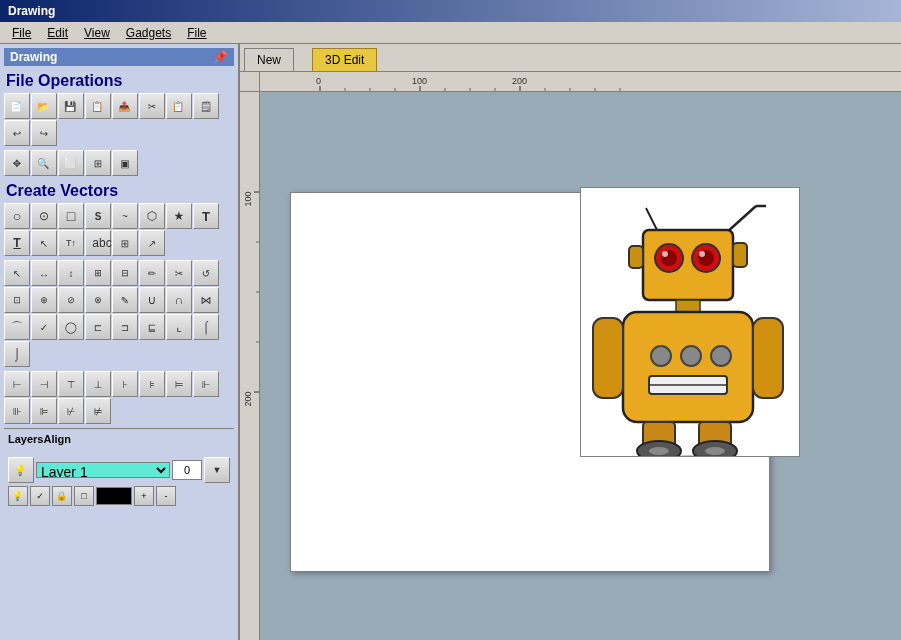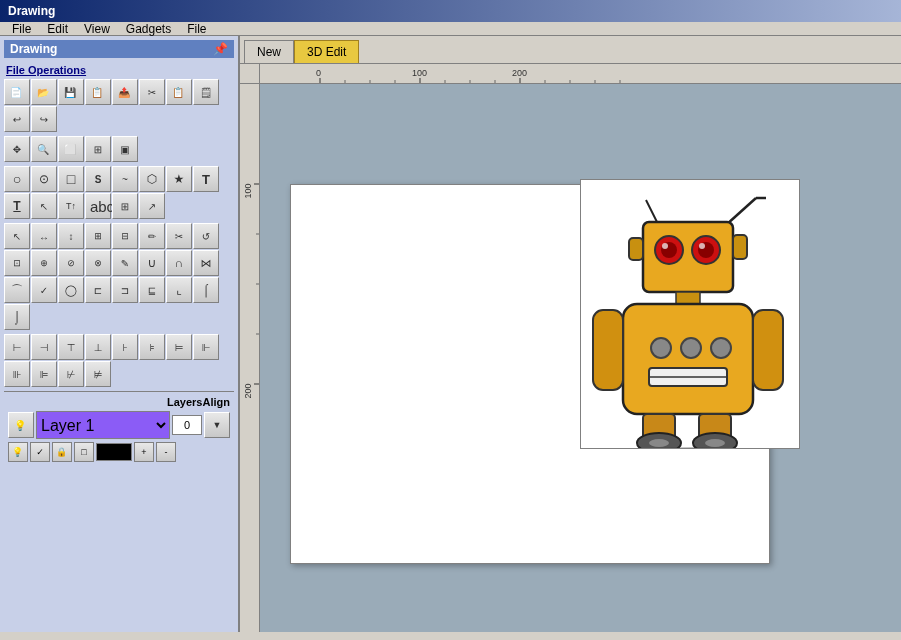--- a/index.html
+++ b/index.html
@@ -13,25 +13,26 @@
       display: flex;
       align-items: center;
       padding: 0 8px;
       font-size: 12px;
       font-weight: bold;
     }
 
     
     .menu-bar {
       background: #d4d0c8;
-      height: 14px;
+      height: 22px;
       display: flex;
       align-items: center;
       padding: 0 4px;
       border-bottom: 1px solid #808080;
+      text-decoration: underline;
     }
     .menu-bar span {
       padding: 2px 8px;
       font-size: 12px;
       cursor: pointer;
     }
 
     
     .main-layout {
       display: flex;
@@ -55,24 +56,23 @@
       font-size: 12px;
       padding: 2px 6px;
       margin-bottom: 4px;
       display: flex;
       justify-content: space-between;
       align-items: center;
     }
 
     .section-title {
       font-weight: bold;
-      font-size: 11px;
+      font-size: 16px;
       color: #000080;
       margin: 6px 0 3px 2px;
-      text-decoration: underline;
     }
 
     .tool-grid {
       display: flex;
       flex-wrap: wrap;
       gap: 1px;
       margin-bottom: 4px;
     }
 
     .tool-btn {
@@ -108,21 +108,21 @@
       border-bottom: 1px solid #808080;
     }
 
     .tab {
       padding: 4px 12px;
       font-size: 12px;
       cursor: pointer;
       border: 1px solid #808080;
       border-bottom: none;
       background: #d4d0c8;
-      margin-right: 0;
+      margin-right: 18px;
     }
 
     .tab.tab-gold {
       background: #e8c840;
       border: 1px solid #a08020;
       border-bottom: none;
     }
 
     
     .canvas-area {
@@ -205,38 +205,38 @@
     }
 
     
     .layers-bar {
       border-top: 1px solid #808080;
       padding: 4px;
     }
 
     .layers-header {
       display: flex;
-      justify-content: flex-end;
+      justify-content: flex-start;
       font-weight: bold;
       font-size: 11px;
-      margin-bottom: 3px;
+      margin-bottom: 12px;
     }
 
     .layers-controls {
       display: flex;
       gap: 2px;
       align-items: center;
       margin-bottom: 3px;
     }
 
     .layers-controls select {
       flex: 1;
-      height: 28px;
-      font-size: 16px;
-      background: #8b5cf6;
+      height: 16px;
+      font-size: 14px;
+      background: #5eead4;
       border: 1px solid #808080;
     }
 
     .layers-controls input {
       width: 30px;
       height: 20px;
       font-size: 11px;
       border: 1px solid #808080;
       text-align: center;
     }
@@ -305,33 +305,34 @@
     </div>
 
     <div class="tool-grid">
       <div class="tool-btn" title="Pan">✥</div>
       <div class="tool-btn" title="Zoom">🔍</div>
       <div class="tool-btn" title="Zoom Box">⬜</div>
       <div class="tool-btn" title="Zoom Select">⊞</div>
       <div class="tool-btn" title="View All">▣</div>
     </div>
 
+    <div class="section-title">Create Vectors</div>
     <div class="tool-grid">
       <div class="tool-btn" title="Circle" style="font-size:14px;">○</div>
       <div class="tool-btn" title="Ellipse" style="font-size:12px;">⊙</div>
       <div class="tool-btn" title="Rectangle" style="font-size:14px;">□</div>
       <div class="tool-btn" title="Spline" style="font-weight:bold;">S</div>
       <div class="tool-btn" title="Wave">~</div>
       <div class="tool-btn" title="Polygon" style="font-size:12px;">⬡</div>
       <div class="tool-btn" title="Star" style="font-size:12px;">★</div>
       <div class="tool-btn" title="Text" style="font-weight:bold;font-size:13px;">T</div>
       <div class="tool-btn" title="Text Bold" style="font-weight:bold;font-size:12px;text-decoration:underline;">T</div>
       <div class="tool-btn" title="Select">↖</div>
       <div class="tool-btn" title="Text Arc" style="font-size:9px;">T↑</div>
-      <div class="tool-btn" title="Text Block" style="font-size:15px;padding-left:8px;">abc</div>
+      <div class="tool-btn" title="Text Block" style="font-size:12px;padding-left:8px;">abc</div>
       <div class="tool-btn" title="Grid">⊞</div>
       <div class="tool-btn" title="Arrow">↗</div>
     </div>
 
     <div class="tool-grid">
       <div class="tool-btn">↖</div>
       <div class="tool-btn">↔</div>
       <div class="tool-btn">↕</div>
       <div class="tool-btn" style="font-size:9px;">⊞</div>
       <div class="tool-btn" style="font-size:9px;">⊟</div>

